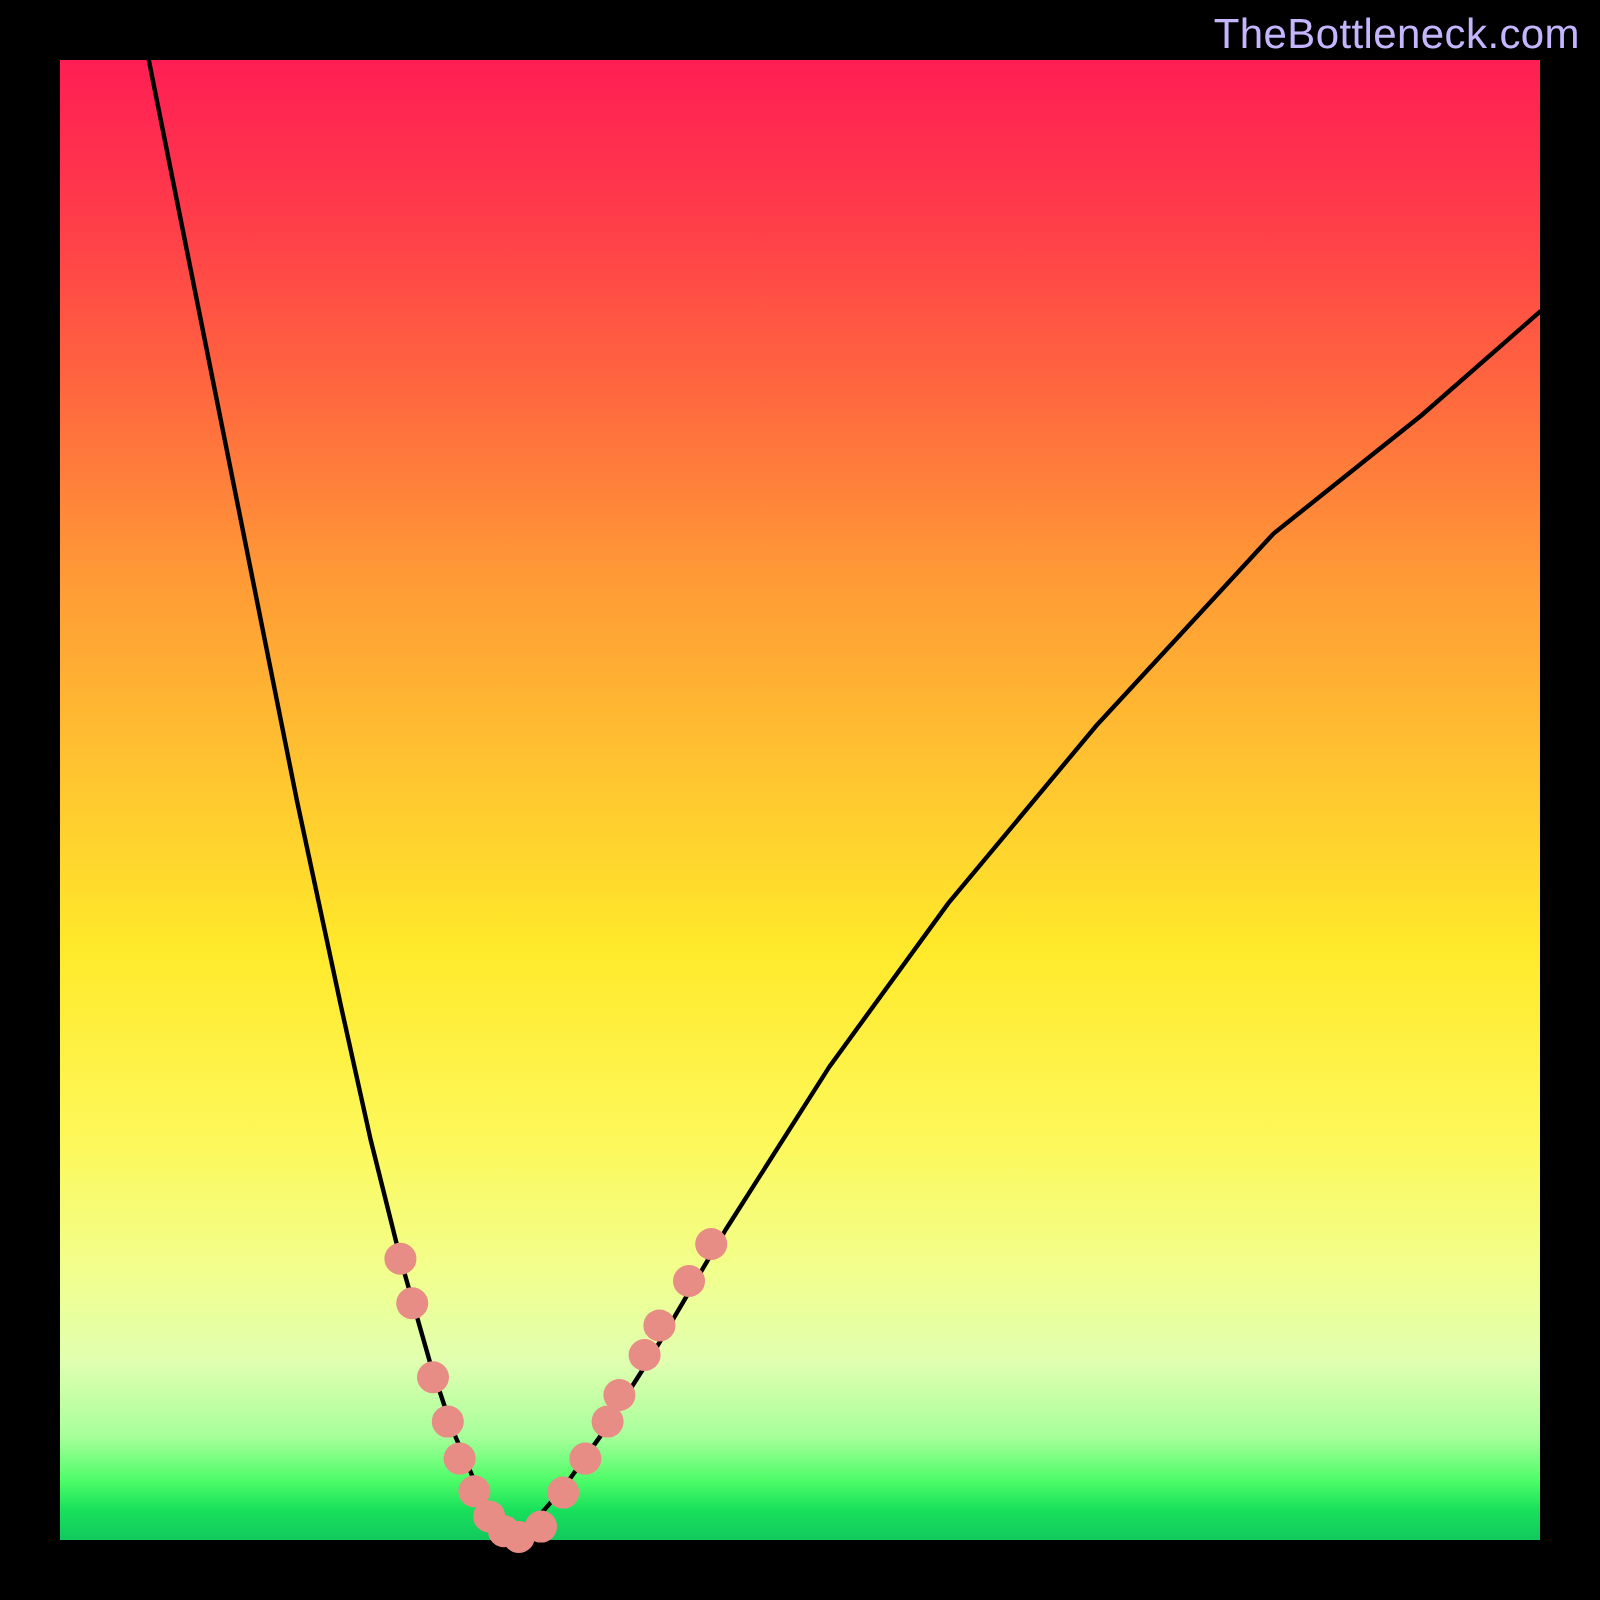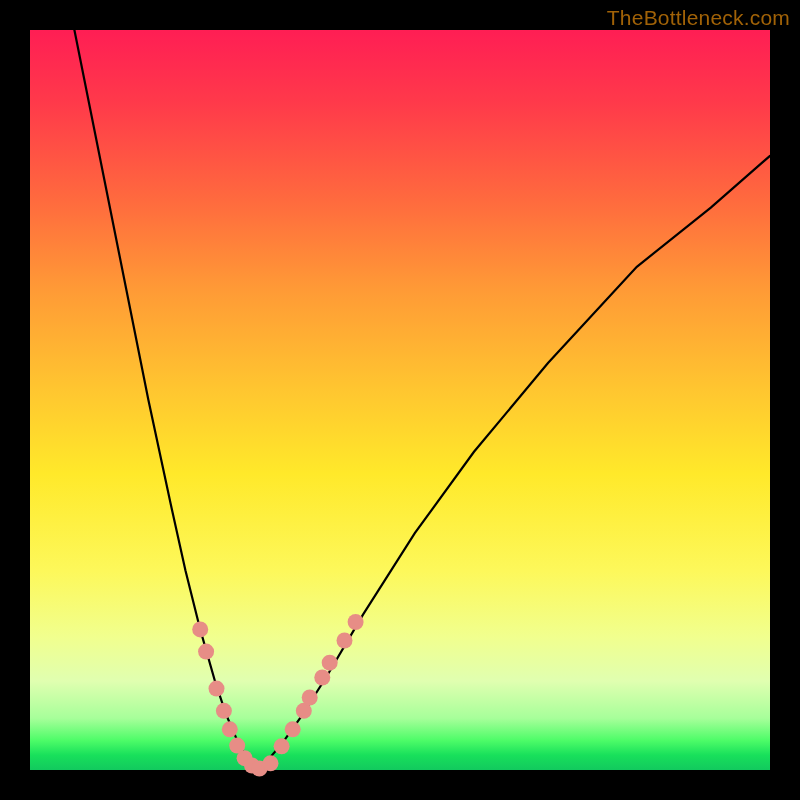--- a/index.html
+++ b/index.html
@@ -37,21 +37,21 @@
       #a7ff9a 93%,
       #4dfc68 96%,
       #18e05b 98%,
       #12c95e 100%
     );
   }
   .credit {
     position: absolute;
     top: 6px;
     right: 10px;
-    color: #a16207;
+    color: #c4b5fd;
     font-size: 21px;
     font-weight: 500;
     letter-spacing: 0.2px;
   }
   svg.curves {
     position: absolute;
     left: 0;
     top: 0;
     width: 740px;
     height: 740px;

